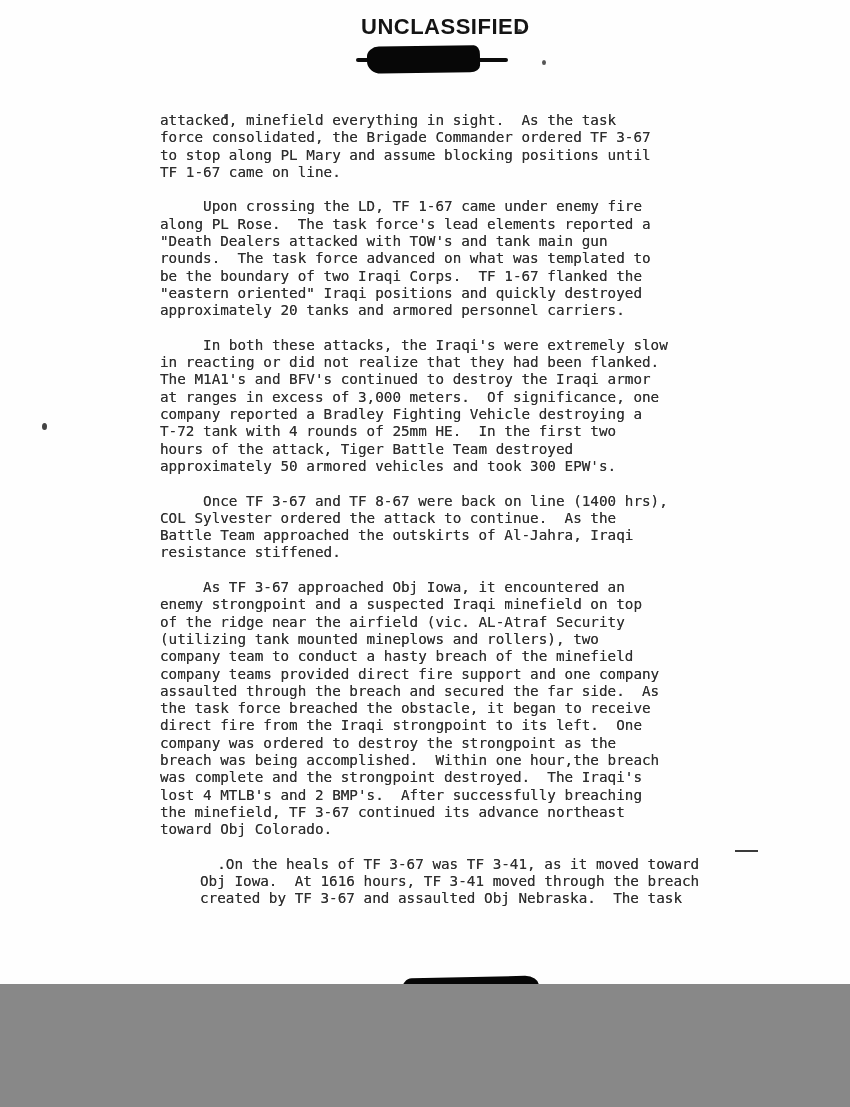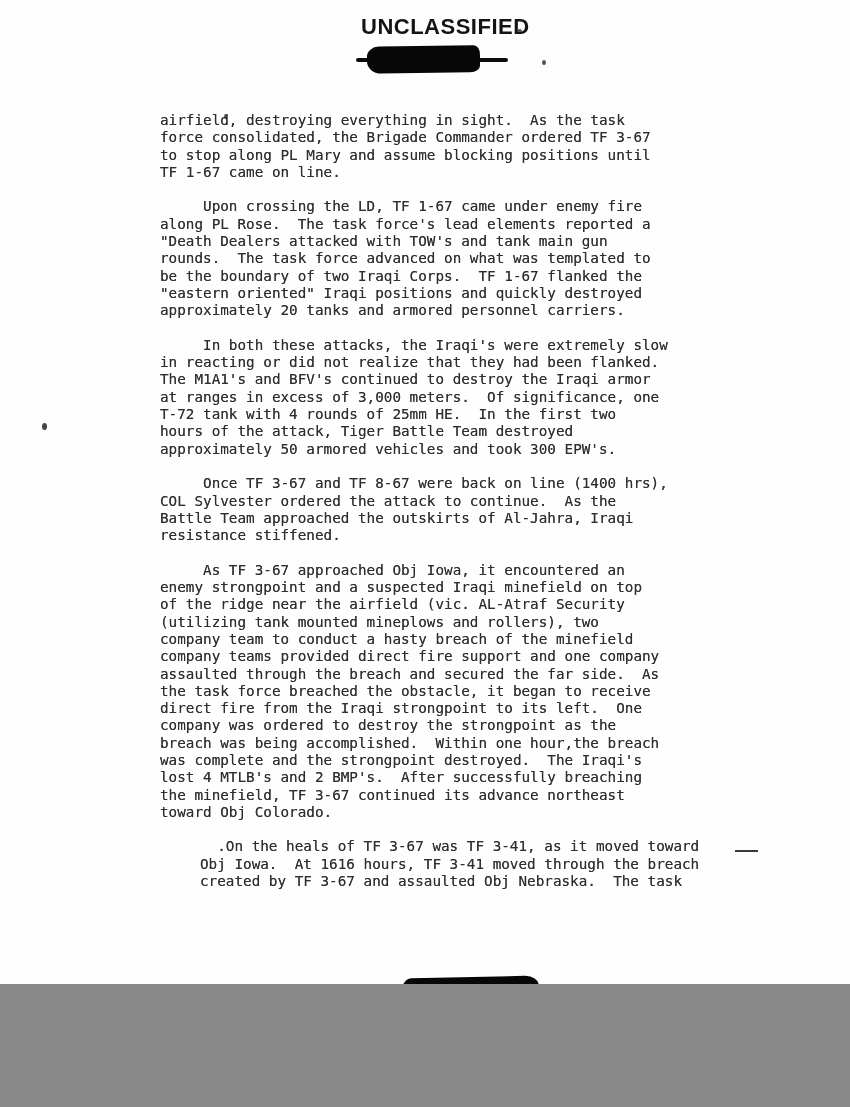--- a/index.html
+++ b/index.html
@@ -96,39 +96,40 @@
   <div class="redaction-blob top-blob"></div>
 
   <div class="speck s1"></div>
   <div class="speck s2"></div>
   <div class="speck s3"></div>
   <div class="speck s4"></div>
   <div class="stray-dash"></div>
 
   <div class="body-text">
       <div class="para">
-        <div class="line">airfield, destroying everything in sight.  As the task</div>
+        <div class="line">attacked, minefield everything in sight.  As the task</div>
         <div class="line">force consolidated, the Brigade Commander ordered TF 3-67</div>
         <div class="line">to stop along PL Mary and assume blocking positions until</div>
         <div class="line">TF 1-67 came on line.</div>
       </div>
       <div class="para">
         <div class="line">     Upon crossing the LD, TF 1-67 came under enemy fire</div>
         <div class="line">along PL Rose.  The task force's lead elements reported a</div>
         <div class="line">"Death Dealers attacked with TOW's and tank main gun</div>
         <div class="line">rounds.  The task force advanced on what was templated to</div>
         <div class="line">be the boundary of two Iraqi Corps.  TF 1-67 flanked the</div>
         <div class="line">"eastern oriented" Iraqi positions and quickly destroyed</div>
         <div class="line">approximately 20 tanks and armored personnel carriers.</div>
       </div>
       <div class="para">
         <div class="line">     In both these attacks, the Iraqi's were extremely slow</div>
         <div class="line">in reacting or did not realize that they had been flanked.</div>
         <div class="line">The M1A1's and BFV's continued to destroy the Iraqi armor</div>
         <div class="line">at ranges in excess of 3,000 meters.  Of significance, one</div>
+        <div class="line">company reported a Bradley Fighting Vehicle destroying a</div>
         <div class="line">T-72 tank with 4 rounds of 25mm HE.  In the first two</div>
         <div class="line">hours of the attack, Tiger Battle Team destroyed</div>
         <div class="line">approximately 50 armored vehicles and took 300 EPW's.</div>
       </div>
       <div class="para">
         <div class="line">     Once TF 3-67 and TF 8-67 were back on line (1400 hrs),</div>
         <div class="line">COL Sylvester ordered the attack to continue.  As the</div>
         <div class="line">Battle Team approached the outskirts of Al-Jahra, Iraqi</div>
         <div class="line">resistance stiffened.</div>
       </div>

